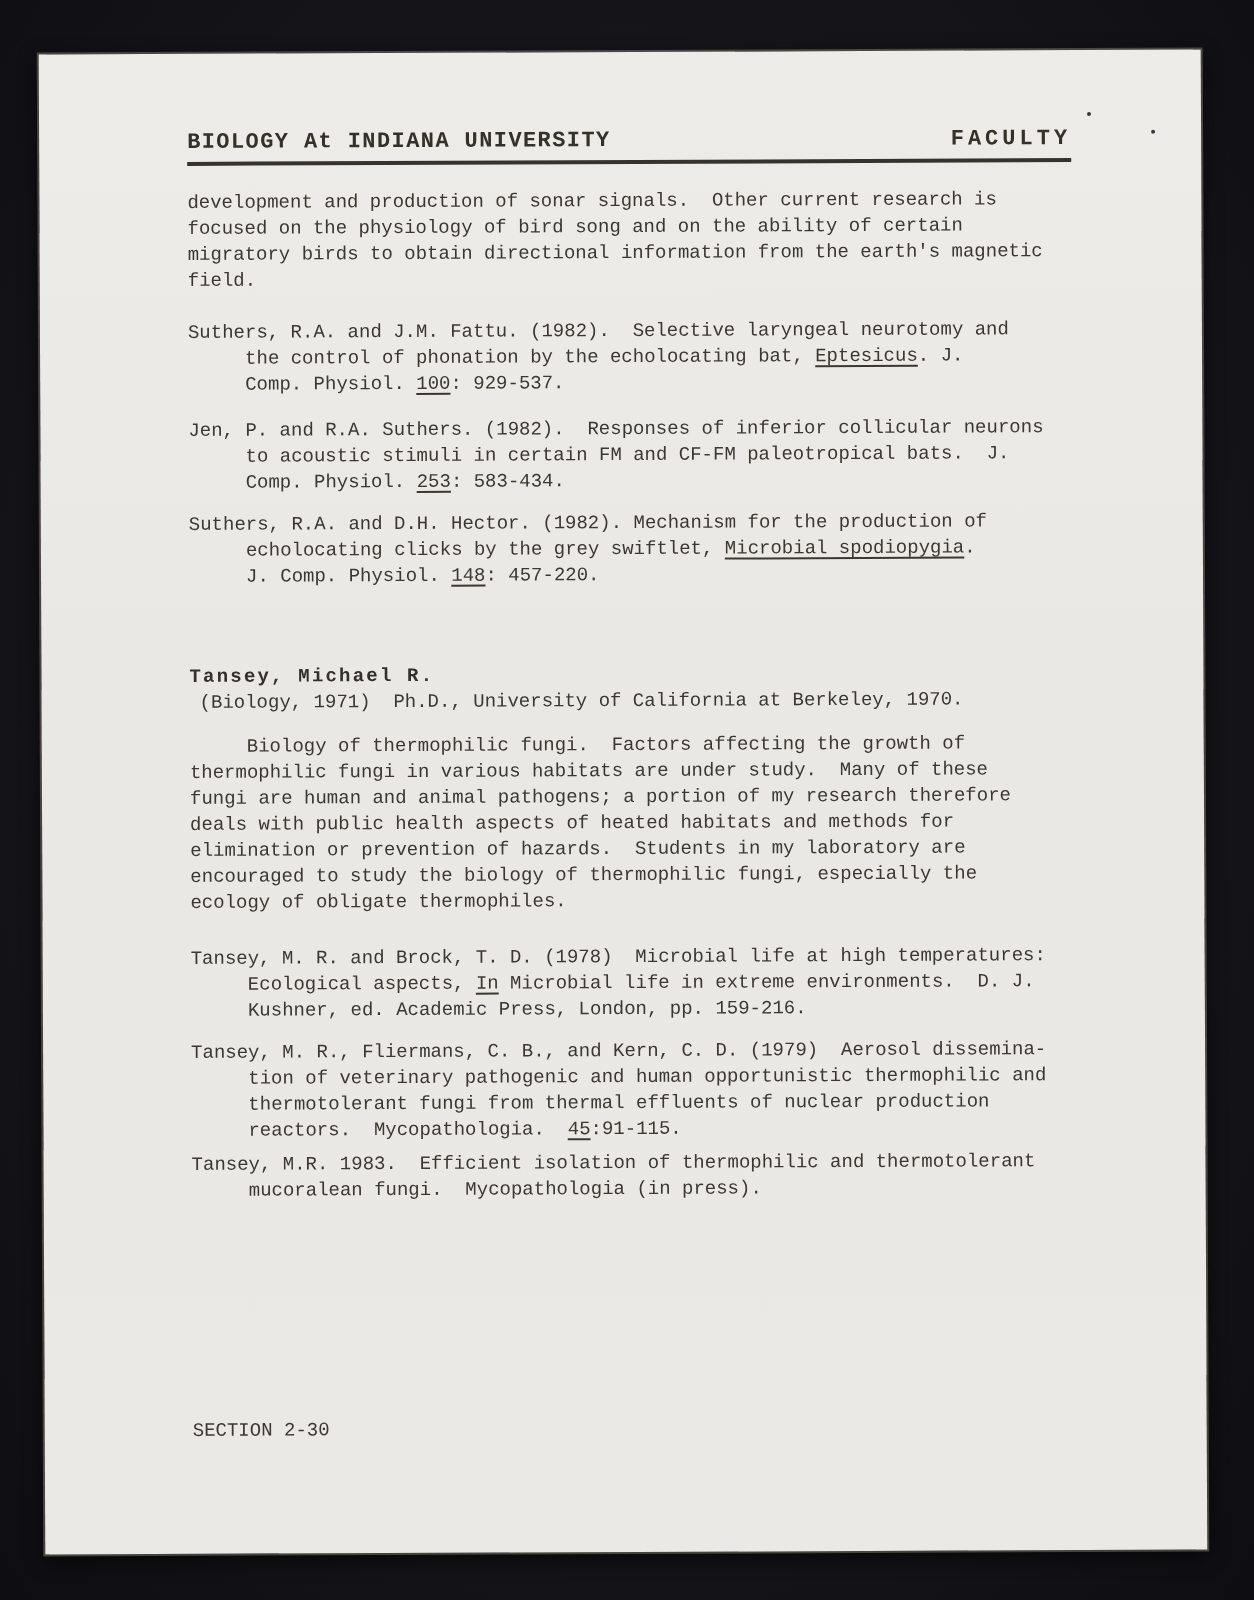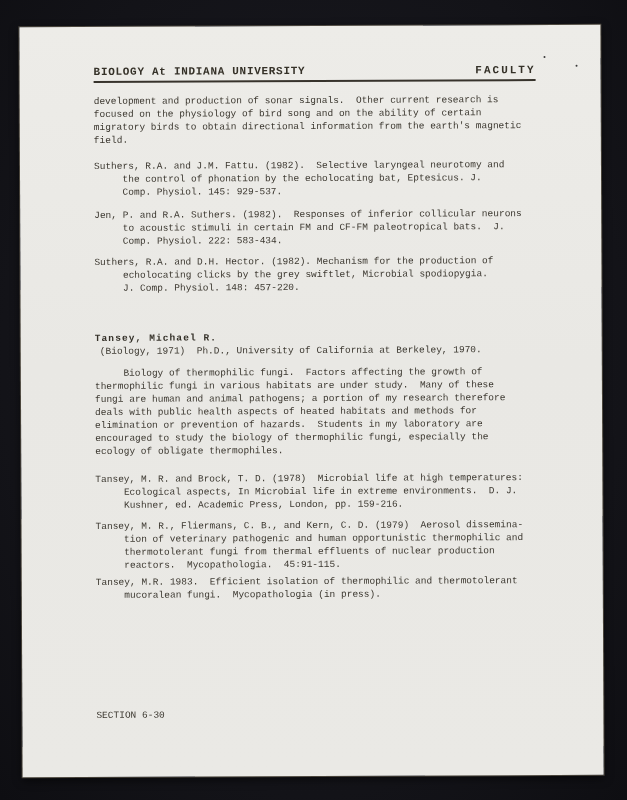--- a/index.html
+++ b/index.html
@@ -19,21 +19,21 @@
     transform: rotate(-0.25deg);
     box-shadow: 0 0 0 1px rgba(150,140,115,0.45), 0 3px 10px rgba(0,0,0,0.65);
   }
   .mono {
     position: absolute; left: 74px; margin: 0;
     font-family: "Liberation Mono", "DejaVu Sans Mono", monospace;
     font-size: 9.5px; line-height: 13px;
     color: #3c3830;
     white-space: pre;
   }
-  .u { text-underline-offset: 1.5px; }
+  .u { text-decoration: underline; text-underline-offset: 1.5px; }
   .page-header {
     top: 39px; width: 442px;
     display: flex; justify-content: space-between; align-items: flex-end;
     border-bottom: 2px solid #37332c; padding-bottom: 2px;
     font-weight: bold; font-size: 11px; color: #353128;
   }
   .page-header .left  { letter-spacing: 0.7px; }
   .page-header .right { letter-spacing: 2px; }
   .faculty-name { font-weight: bold; letter-spacing: 1.1px; color: #343028; }
   .speck { position: absolute; width: 2px; height: 2px; border-radius: 50%; background: #3a3a3a; }
@@ -51,24 +51,24 @@
       <span class="right">FACULTY</span>
     </div>
 
     <pre class="mono" style="top:68px">development and production of sonar signals.  Other current research is
 focused on the physiology of bird song and on the ability of certain
 migratory birds to obtain directional information from the earth's magnetic
 field.</pre>
 
     <div class="mono" style="top:133px"><span>Suthers, R.A. and J.M. Fattu. (1982).  Selective laryngeal neurotomy and
      the control of phonation by the echolocating bat, </span><span class="u">Eptesicus</span><span>. J.
-     Comp. Physiol. </span><span class="u">145</span><span>: 929-537.</span></div>
+     Comp. Physiol. </span><span class="u">100</span><span>: 929-537.</span></div>
     <div class="mono" style="top:182px"><span>Jen, P. and R.A. Suthers. (1982).  Responses of inferior collicular neurons
      to acoustic stimuli in certain FM and CF-FM paleotropical bats.  J.
-     Comp. Physiol. </span><span class="u">222</span><span>: 583-434.</span></div>
+     Comp. Physiol. </span><span class="u">253</span><span>: 583-434.</span></div>
     <div class="mono" style="top:229px"><span>Suthers, R.A. and D.H. Hector. (1982). Mechanism for the production of
      echolocating clicks by the grey swiftlet, </span><span class="u">Microbial spodiopygia</span><span>.
      J. Comp. Physiol. </span><span class="u">148</span><span>: 457-220.</span></div>
 
     <div class="mono faculty-name" style="top:305px">Tansey, Michael R.</div>
     <div class="mono" style="top:318px; left:79px">(Biology, 1971)  Ph.D., University of California at Berkeley, 1970.</div>
 
     <pre class="mono" style="top:340px">     Biology of thermophilic fungi.  Factors affecting the growth of
 thermophilic fungi in various habitats are under study.  Many of these
 fungi are human and animal pathogens; a portion of my research therefore
@@ -80,18 +80,18 @@
     <div class="mono" style="top:446px"><span>Tansey, M. R. and Brock, T. D. (1978)  Microbial life at high temperatures:
      Ecological aspects, </span><span class="u">In</span><span> Microbial life in extreme environments.  D. J.
      Kushner, ed. Academic Press, London, pp. 159-216.</span></div>
     <div class="mono" style="top:493px"><span>Tansey, M. R., Fliermans, C. B., and Kern, C. D. (1979)  Aerosol dissemina-
      tion of veterinary pathogenic and human opportunistic thermophilic and
      thermotolerant fungi from thermal effluents of nuclear production
      reactors.  Mycopathologia.  </span><span class="u">45</span><span>:91-115.</span></div>
     <div class="mono" style="top:549px"><span>Tansey, M.R. 1983.  Efficient isolation of thermophilic and thermotolerant
      mucoralean fungi.  Mycopathologia (in press).</span></div>
 
-    <div class="mono" style="top:682px">SECTION 6-30</div>
+    <div class="mono" style="top:682px">SECTION 2-30</div>
 
     <div class="speck s1"></div>
     <div class="speck s2"></div>
   </div>
 </div>
 
 </body></html>

